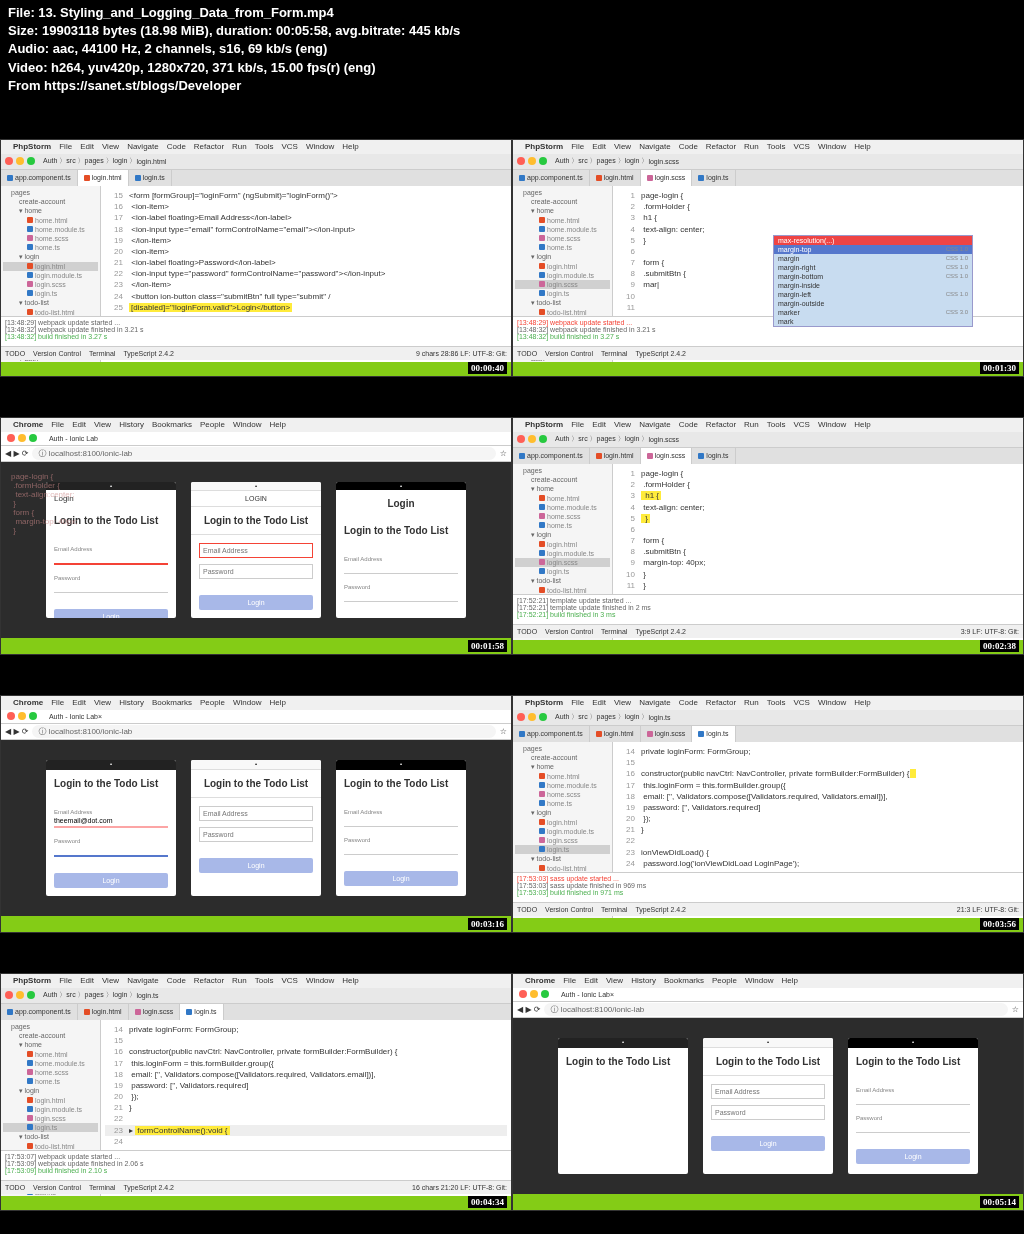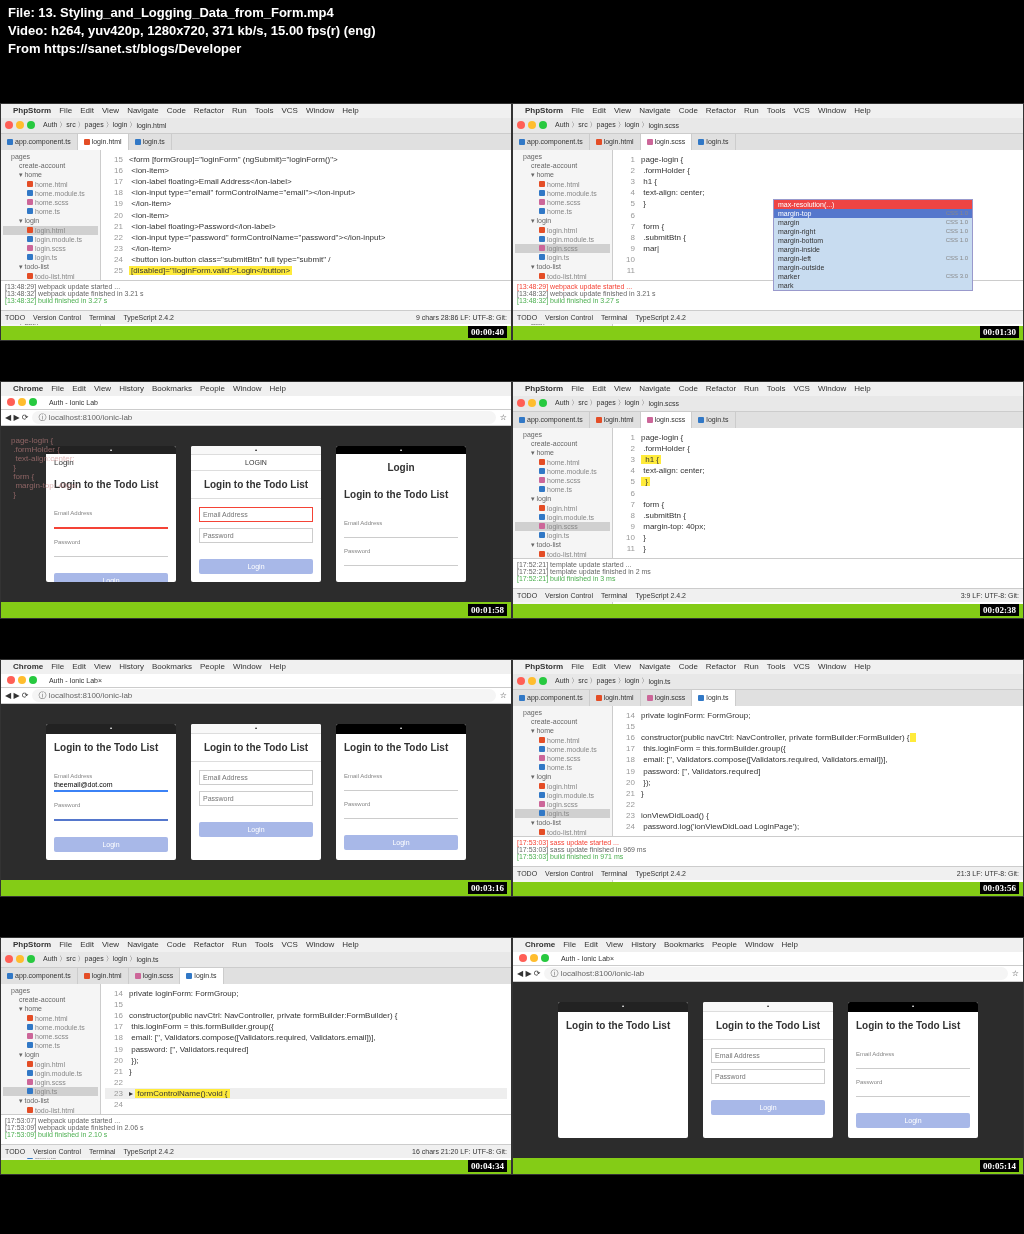--- a/index.html
+++ b/index.html
@@ -48,32 +48,34 @@
 .phone { width: 130px; background: #fff; border-radius: 2px; overflow: hidden; display: flex; flex-direction: column; }
 .phone.md .ph-status { background: #222; color: #fff; height: 10px; font-size: 6px; text-align: center; padding: 1px; }
 .phone.ios .ph-status { background: #f8f8f8; color: #000; height: 10px; font-size: 6px; text-align: center; padding: 1px; border-bottom: 1px solid #ddd; }
 .phone.wp .ph-status { background: #000; color: #fff; height: 10px; font-size: 6px; text-align: center; padding: 1px; }
 .ph-title { font-size: 10px; font-weight: bold; padding: 8px; }
 .phone.wp .ph-title { text-align: center; }
 .phone.ios .ph-title { text-align: center; border-bottom: 1px solid #ddd; }
 .ph-body { padding: 8px; flex: 1; }
 .ph-label { font-size: 6px; color: #888; margin-top: 4px; }
 .ph-input { width: 100%; border: none; border-bottom: 1px solid #ccc; font-size: 7px; padding: 2px 0; margin-bottom: 6px; }
-.phone.md .ph-input.active { border-bottom: 2px solid #3b82f6; }
+.phone.md .ph-input.active { border-bottom: 2px solid #fca5a5; }
 .phone.md .ph-input.err { border-bottom: 2px solid #f44336; }
 .phone.ios .ph-input { border: 1px solid #ccc; padding: 3px; }
 .ph-btn { width: 100%; background: #a8b8e8; color: #fff; border: none; padding: 4px; font-size: 7px; margin-top: 10px; border-radius: 2px; }
 .chrome-tab { background: #fff; height: 14px; display: flex; align-items: center; font-size: 7px; padding: 0 6px; border-bottom: 1px solid #ccc; }
 .ghost { opacity: 0.6; }
 </style>
 </head>
 <body>
 
 <div class="header">
   <div>File: 13. Styling_and_Logging_Data_from_Form.mp4</div>
+  <div>Size: 19903118 bytes (18.98 MiB), duration: 00:05:58, avg.bitrate: 445 kb/s</div>
+  <div>Audio: aac, 44100 Hz, 2 channels, s16, 69 kb/s (eng)</div>
   <div>Video: h264, yuv420p, 1280x720, 371 kb/s, 15.00 fps(r) (eng)</div>
   <div>From https://sanet.st/blogs/Developer</div>
 </div>
 
 <div class="grid">
 
 <div class="panel">
   <div class="menubar">
         <span class="apple"></span>
         <b>PhpStorm</b>

